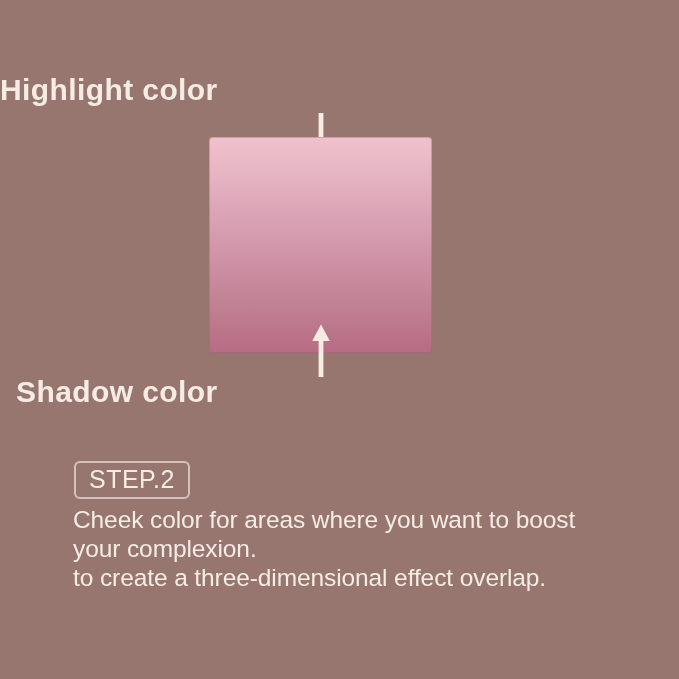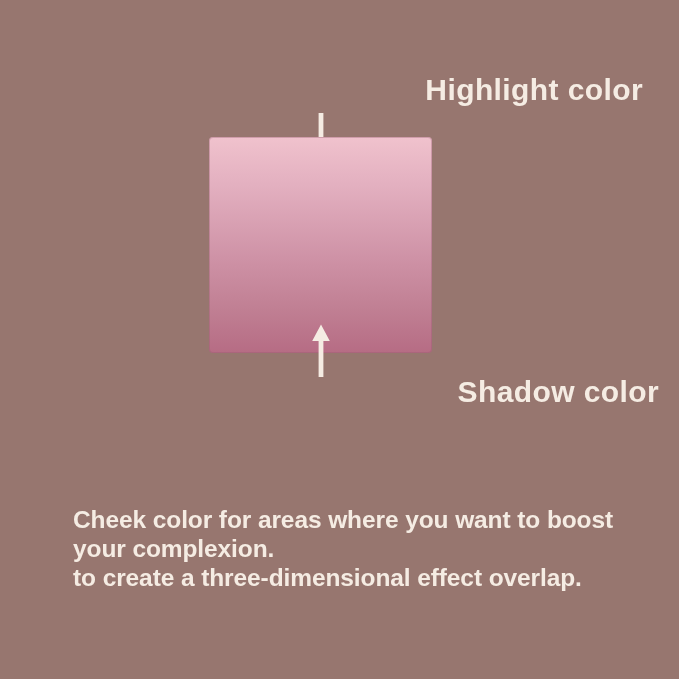--- a/index.html
+++ b/index.html
@@ -20,21 +20,21 @@
     left: 0; top: 0;
     width: 679px;
     height: 679px;
   }
 
   
   .swatch-label {
     position: absolute;
     left: 0;
     width: 643px;
-    text-align: right;
+    text-align: left;
     color: #f5ece3;
     font-size: 30px;
     font-weight: bold;
     letter-spacing: 0.4px;
     line-height: 1;
     white-space: nowrap;
   }
   #label-highlight { top: 75px; }
   #label-shadow    { top: 377px; margin-left: 16px; }
 
@@ -83,21 +83,21 @@
   }
 
   
   #body-copy {
     position: absolute;
     left: 73px;
     top: 505px;
     width: 560px;
     color: #f5ece3;
     font-size: 24.5px;
-    font-weight: bold;
+    font-weight: normal;
     line-height: 29px;
     letter-spacing: -0.1px;
   }
   #body-copy .copy-line {
     display: block;
     white-space: nowrap;
   }
 </style>
 </head>
 <body>
@@ -115,20 +115,21 @@
   <div id="swatch"></div>
 
   <div class="arrow" id="arrow-up">
     <svg width="20" height="53" viewBox="0 0 20 53" xmlns="http://www.w3.org/2000/svg">
       <path d="M10 0.5 L18.8 17 H12.4 V53 H7.6 V17 H1.2 Z" fill="#f5ece3"></path>
     </svg>
   </div>
 
   <div class="swatch-label" id="label-shadow">Shadow color</div>
 
+  <div id="step-badge">STEP.2</div>
 
   <div id="body-copy">
     <span class="copy-line">Cheek color for areas where you want to boost</span>
     <span class="copy-line">your complexion.</span>
     <span class="copy-line">to create a three-dimensional effect overlap.</span>
   </div>
 
 </div>
 
 </body></html>

